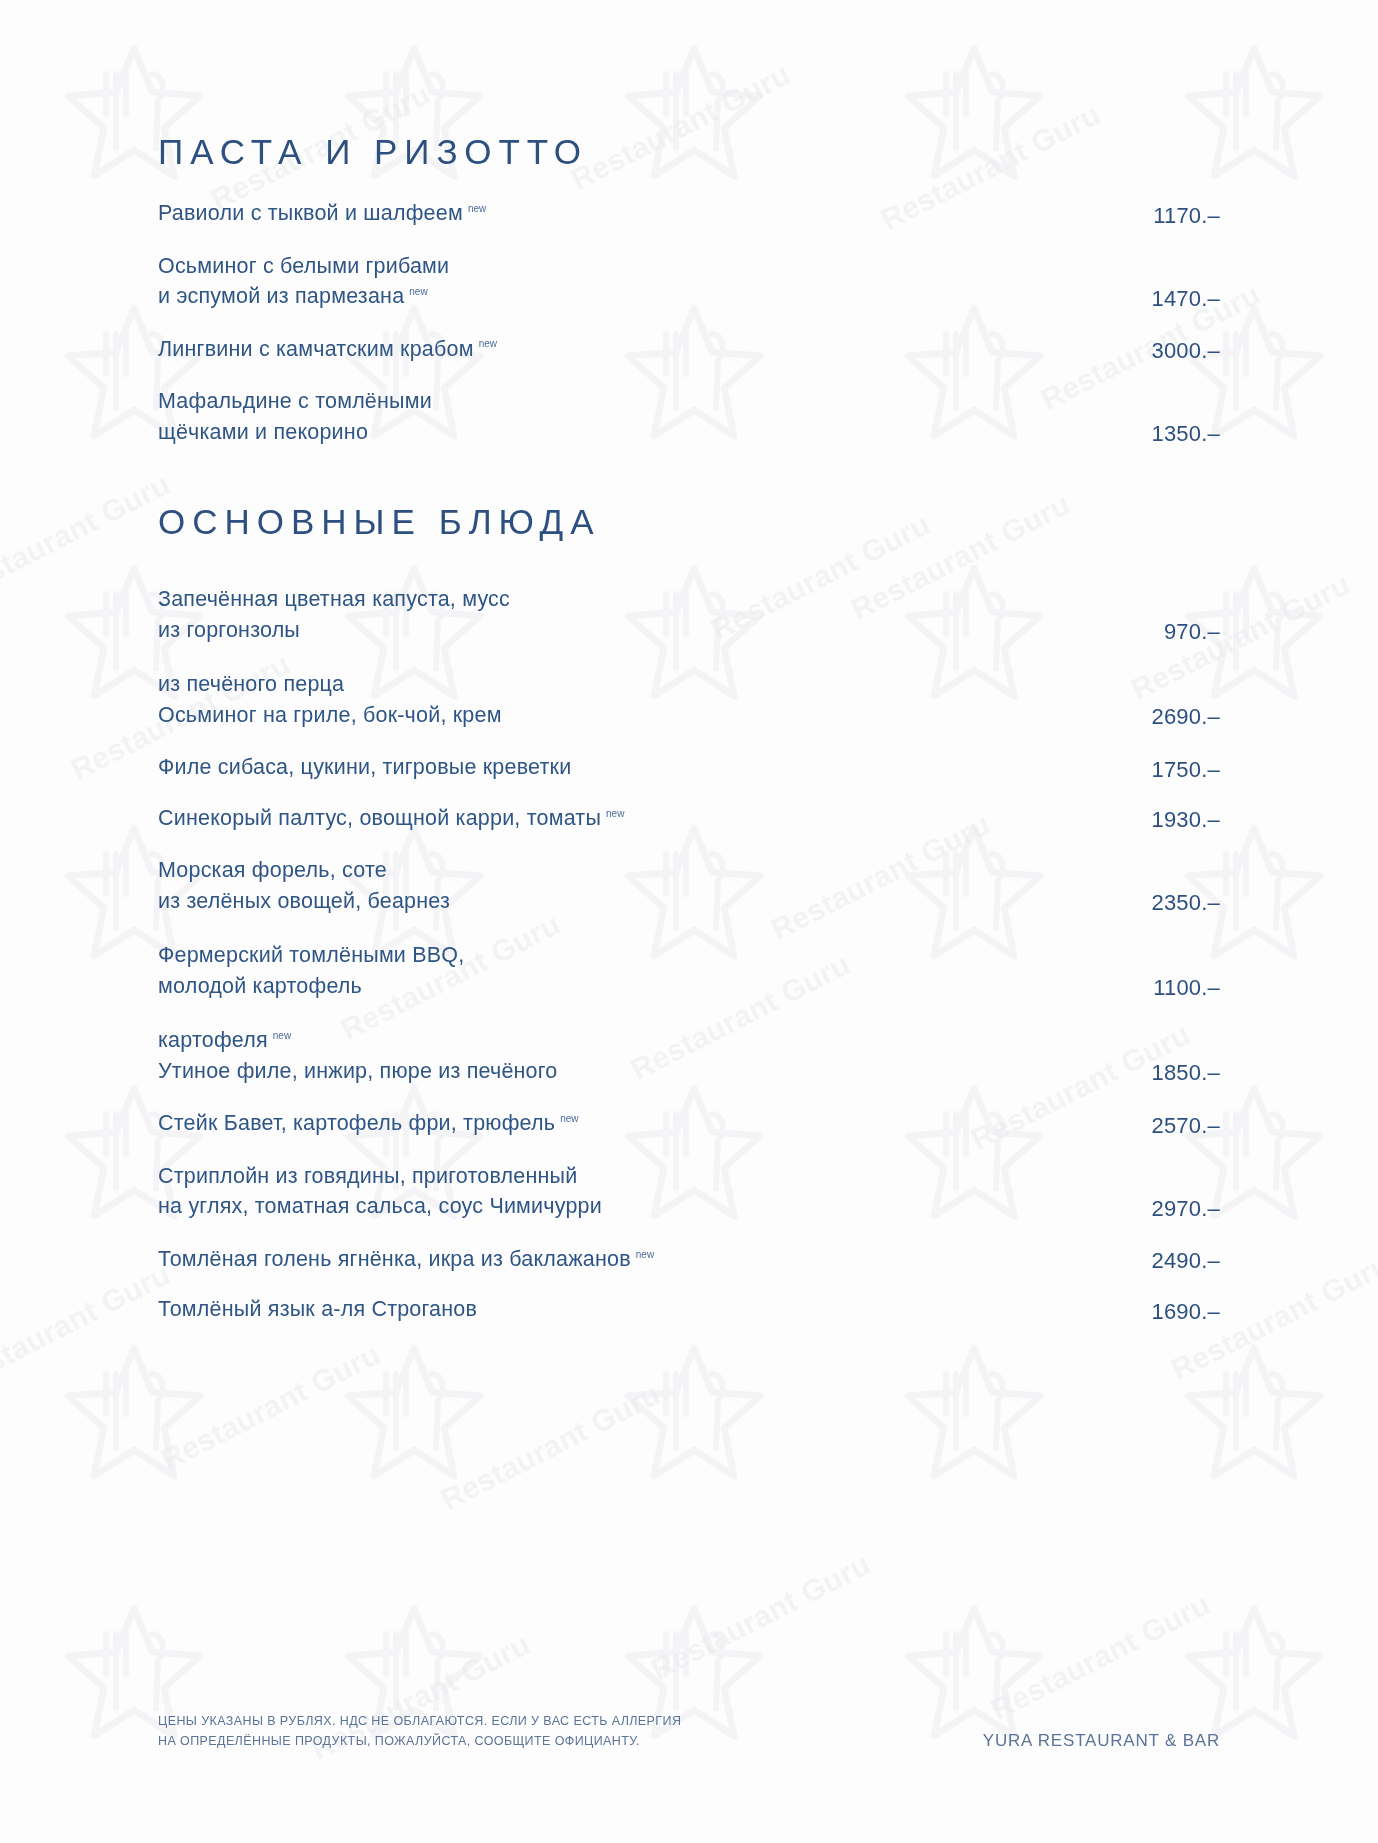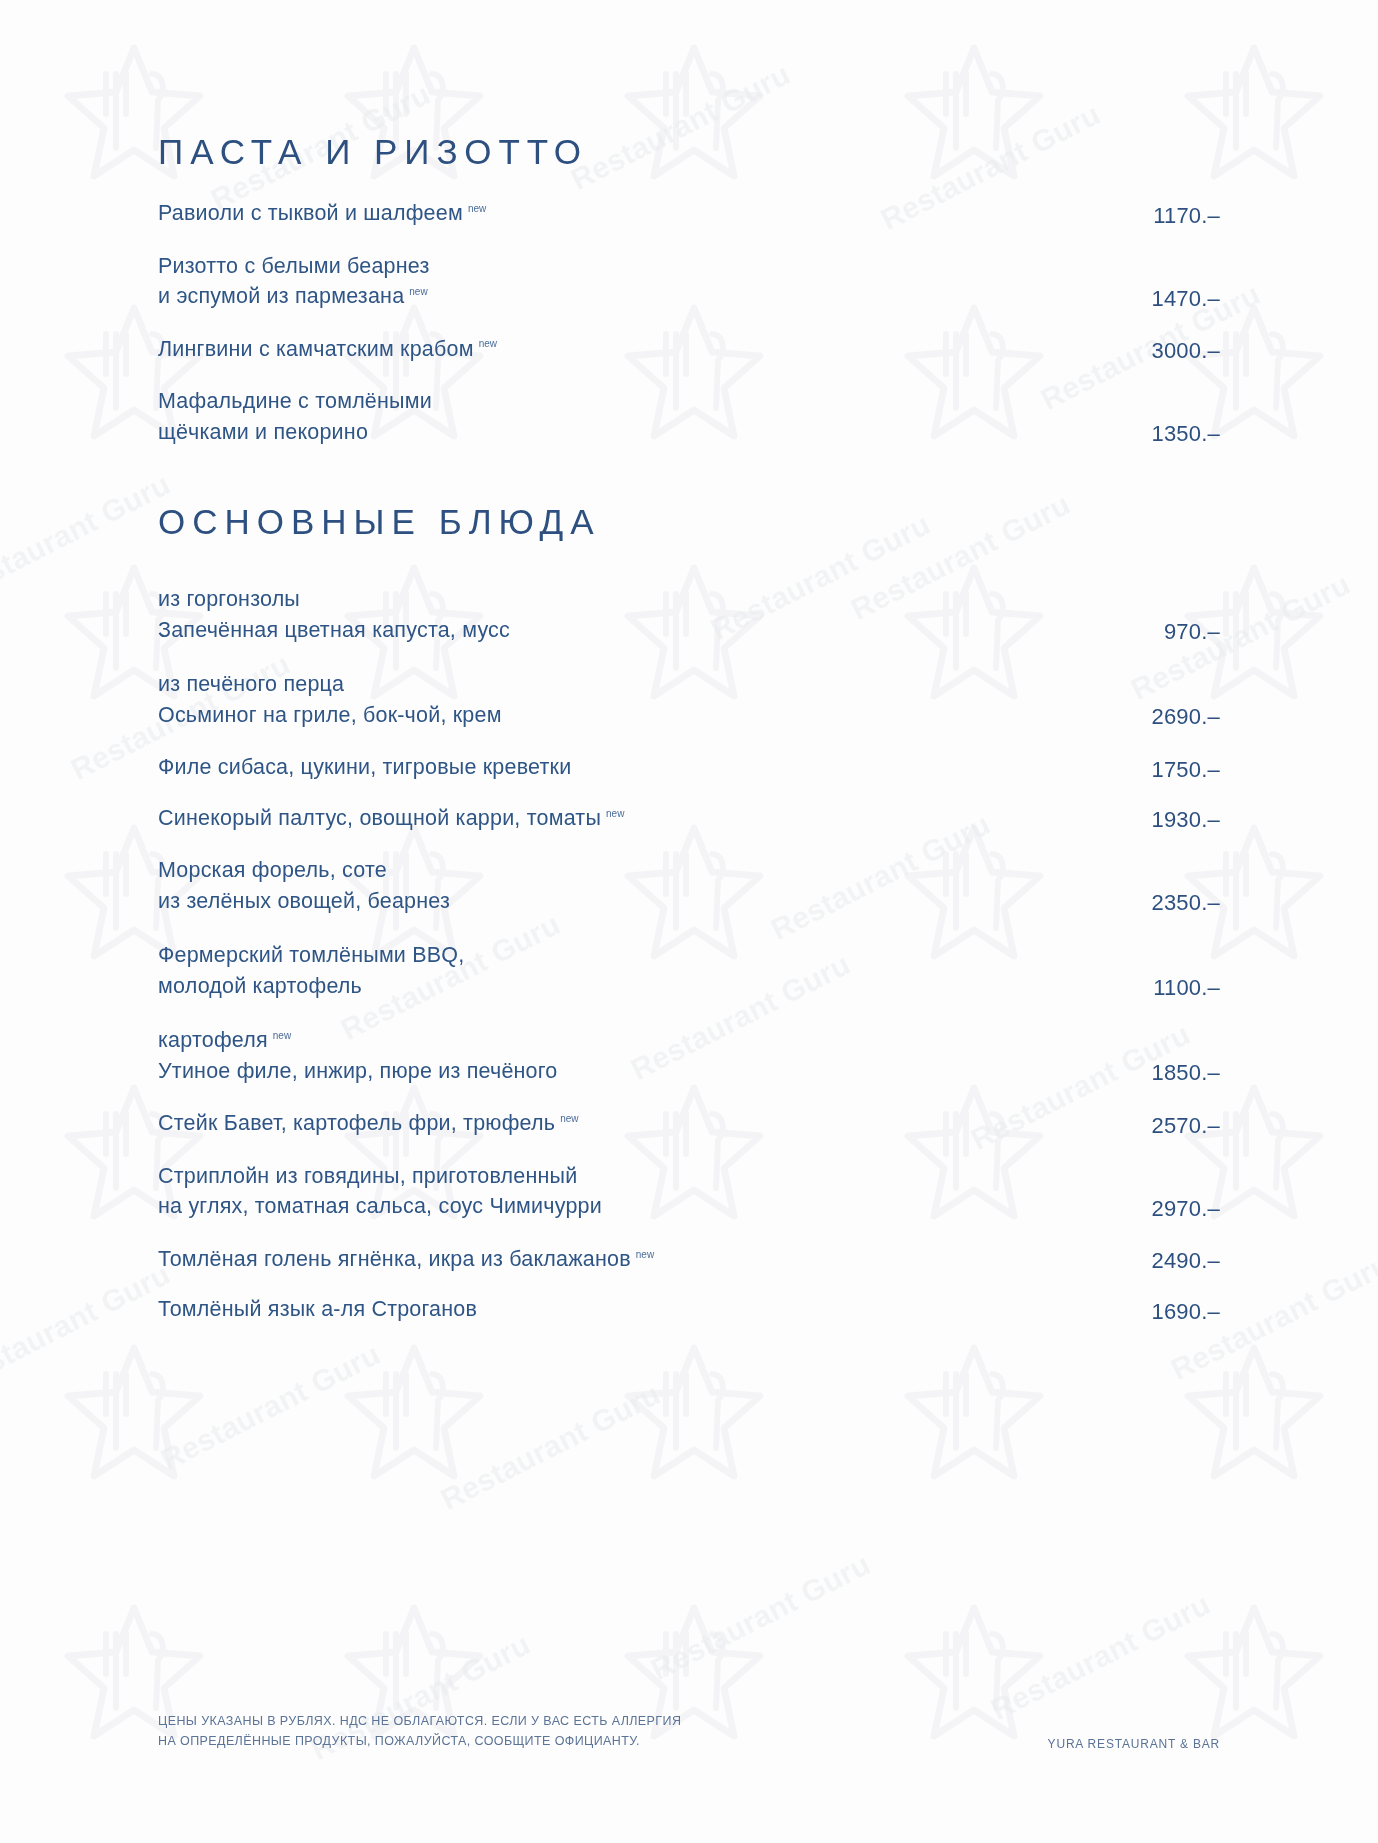--- a/index.html
+++ b/index.html
@@ -110,21 +110,21 @@
   }
   .footer-note {
     font-size: 12.5px;
     line-height: 1.55;
     letter-spacing: 0.4px;
     color: #5a7397;
     max-width: 620px;
   }
   .footer-note .line { display: block; }
   .footer-brand {
-    font-size: 12px;
+    font-size: 17px;
     letter-spacing: 0.8px;
     color: #5a7397;
     white-space: nowrap;
     padding-top: 2px;
   }
 </style>
 </head>
 <body>
 
 <div class="page">
@@ -402,21 +402,21 @@
         <h2 class="section-title">ПАСТА И РИЗОТТО</h2>
         <div class="items">
           <div class="item">
             <div class="item-name">
               <span class="line">Равиоли с тыквой и шалфеем<sup class="new-badge">new</sup></span>
             </div>
             <div class="item-price">1170.–</div>
           </div>
           <div class="item two-line">
             <div class="item-name">
-              <span class="line">Ризотто с белыми беарнез</span>
+              <span class="line">Осьминог с белыми грибами</span>
               <span class="line">и эспумой из пармезана<sup class="new-badge">new</sup></span>
             </div>
             <div class="item-price">1470.–</div>
           </div>
           <div class="item">
             <div class="item-name">
               <span class="line">Лингвини с камчатским крабом<sup class="new-badge">new</sup></span>
             </div>
             <div class="item-price">3000.–</div>
           </div>
@@ -427,22 +427,22 @@
             </div>
             <div class="item-price">1350.–</div>
           </div>
         </div>
       </div>
       <div class="section section-main">
         <h2 class="section-title">ОСНОВНЫЕ БЛЮДА</h2>
         <div class="items">
           <div class="item two-line">
             <div class="item-name">
+              <span class="line">Запечённая цветная капуста, мусс</span>
               <span class="line">из горгонзолы</span>
-              <span class="line">Запечённая цветная капуста, мусс</span>
             </div>
             <div class="item-price">970.–</div>
           </div>
           <div class="item two-line">
             <div class="item-name">
               <span class="line">из печёного перца</span>
               <span class="line">Осьминог на гриле, бок-чой, крем</span>
             </div>
             <div class="item-price">2690.–</div>
           </div>

